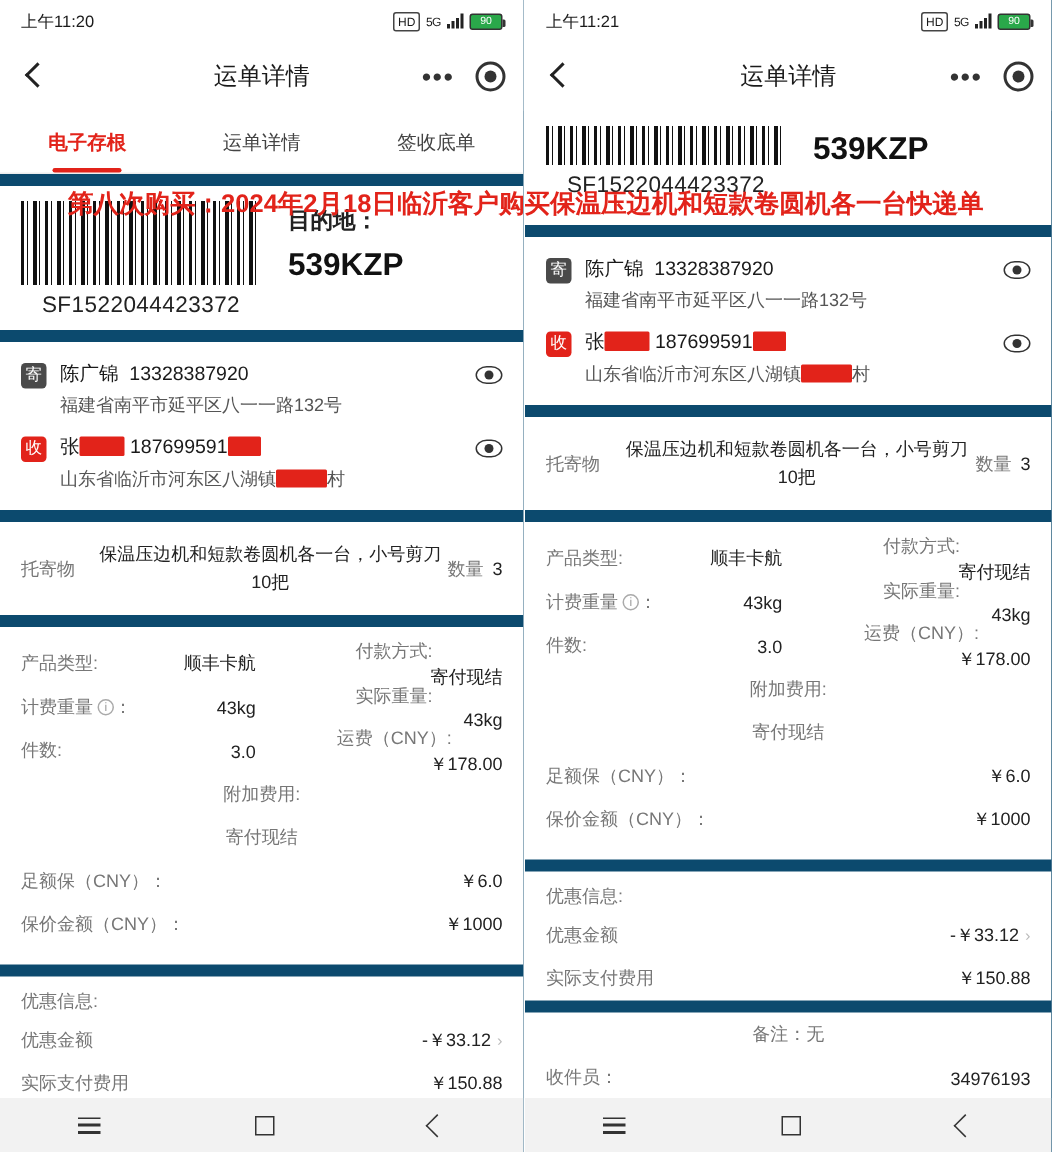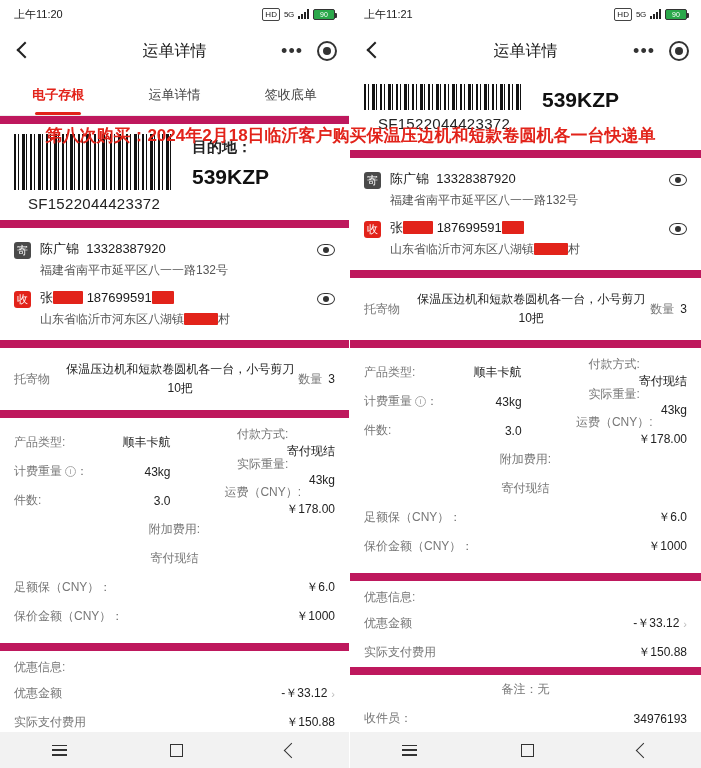--- a/index.html
+++ b/index.html
@@ -4,21 +4,21 @@
 <style>
   * { box-sizing: border-box; margin: 0; padding: 0; }
   body {
     width: 701px; height: 768px;
     font-family: "Liberation Sans", sans-serif;
     background: #ffffff;
     overflow: hidden;
     position: relative;
   }
   .screens { display: flex; width: 701px; height: 768px; }
-  .screen { width: 350px; height: 768px; background: #be185d; position: relative; overflow: hidden; }
+  .screen { width: 350px; height: 768px; background: #0c4a6e; position: relative; overflow: hidden; }
   .screen.left { border-right: 1px solid #ffffff; }
   .screen.right { width: 351px; }
 
   
   .statusbar {
     height: 28px; background: #ffffff;
     display: flex; align-items: center; justify-content: space-between;
     padding: 0 14px; font-size: 11px; color: #1a1a1a;
   }
   .status-right { display: flex; align-items: center; gap: 4px; }

